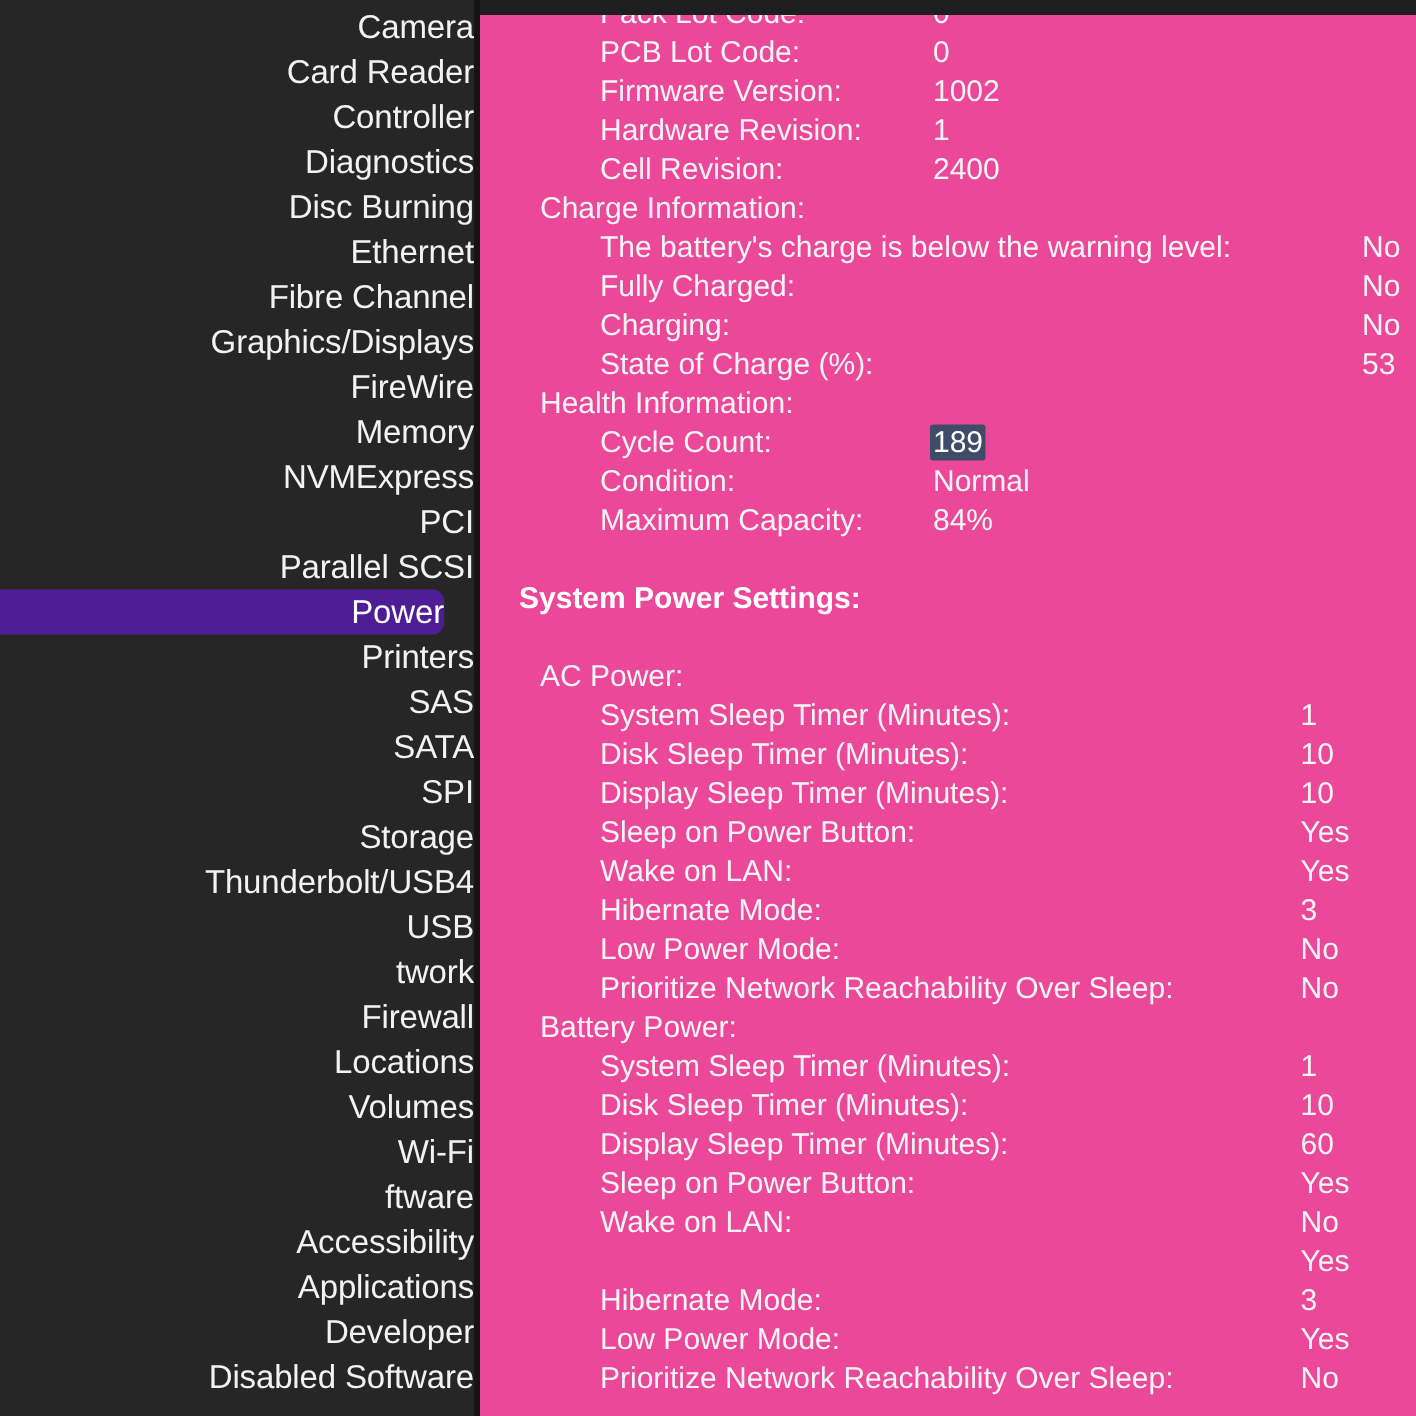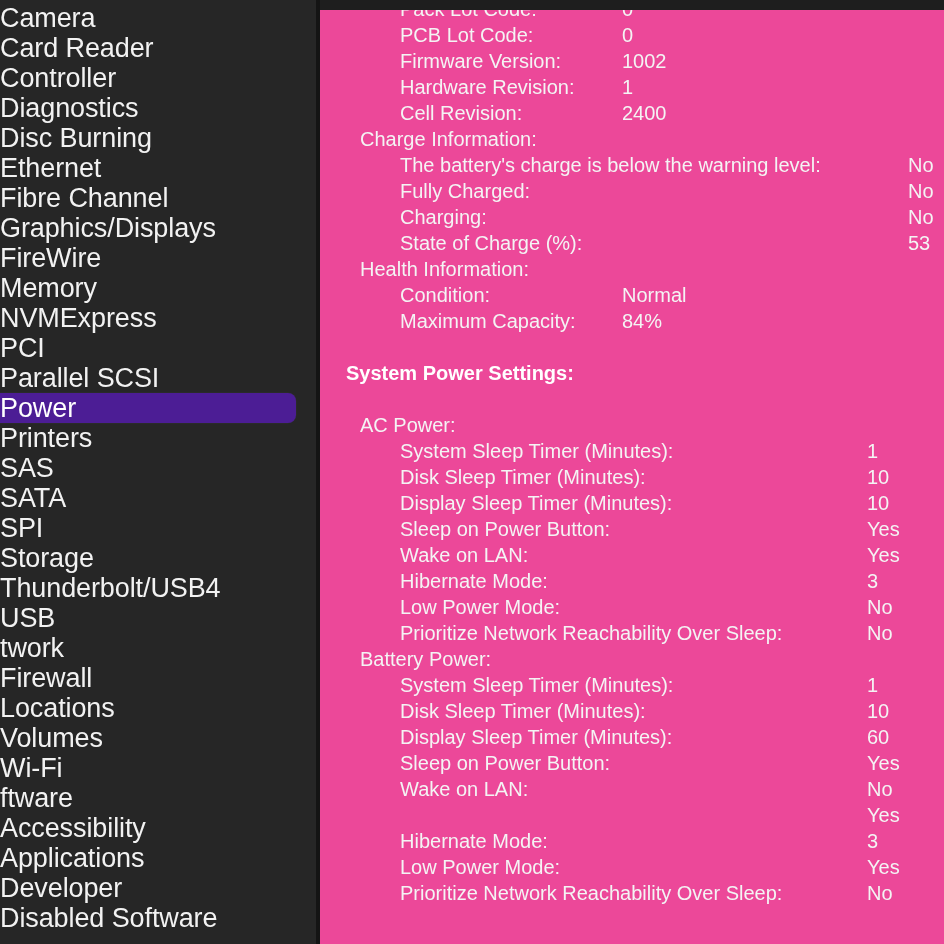--- a/index.html
+++ b/index.html
@@ -45,23 +45,24 @@
     line-height: 30px;
     padding-left: 0px;
     box-sizing: border-box;
     white-space: nowrap;
   }
   .side-item .side-label {
     position: relative;
     display: block;
     padding-left: 0px;
     margin-left: 0px;
-    font-size: 27px;
+    font-size: 22px;
     color: #f2f2f2;
     letter-spacing: -0.1px;
+    text-align: right;
   }
   .side-item.selected {
     background: #4c1d95;
     width: 296px;
     border-top-right-radius: 8px;
     border-bottom-right-radius: 8px;
     box-shadow: 0 0 0 0.5px rgba(255,255,255,0.04);
   }
   .side-item.selected .side-label {
     color: #ffffff;
@@ -276,20 +277,24 @@
           <span class="v">No</span>
         </div>
         <div class="row ind2 vcolB">
           <span class="k">State of Charge (%):</span>
           <span class="v">53</span>
         </div>
         <div class="row ind1 ">
           <span class="k">Health Information:</span>
         </div>
         <div class="row ind2 vcolA">
+          <span class="k">Cycle Count:</span>
+          <span class="v"><span class="sel">189</span></span>
+        </div>
+        <div class="row ind2 vcolA">
           <span class="k">Condition:</span>
           <span class="v">Normal</span>
         </div>
         <div class="row ind2 vcolA">
           <span class="k">Maximum Capacity:</span>
           <span class="v">84%</span>
         </div>
         <div class="row blank"></div>
         <div class="row ind0 ">
           <span class="k section-title">System Power Settings:</span>

